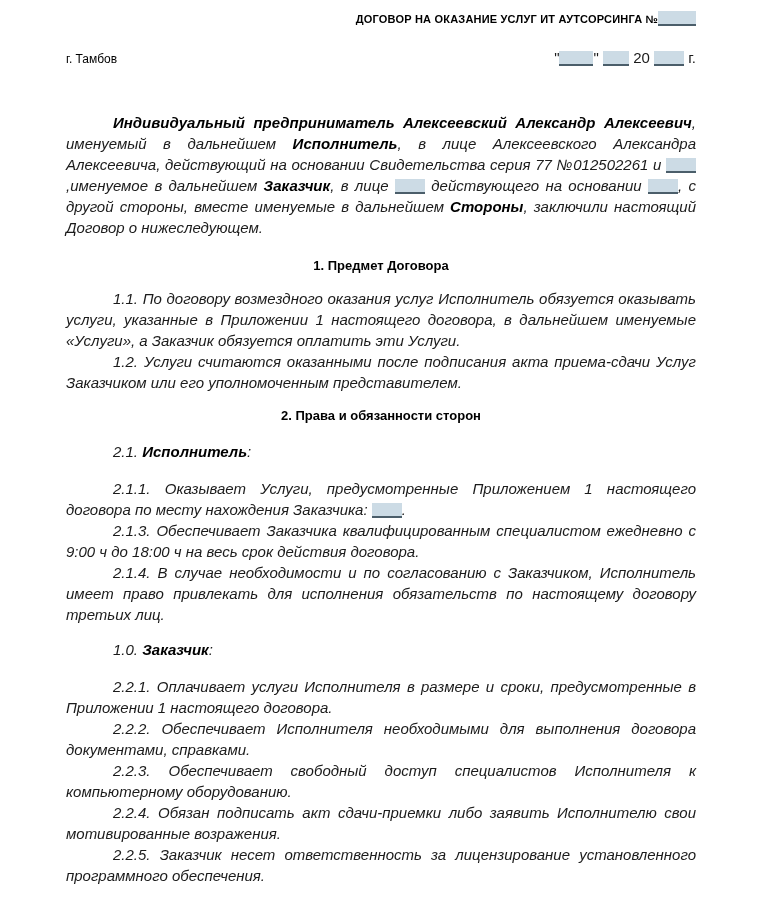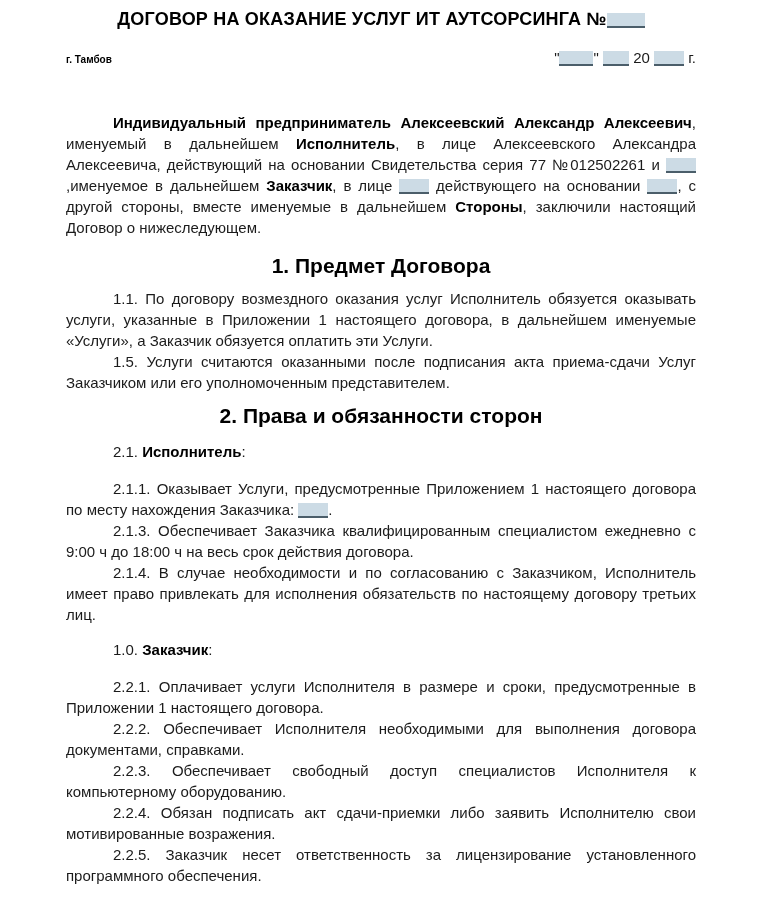--- a/index.html
+++ b/index.html
@@ -16,47 +16,48 @@
   }
   .doc {
     box-sizing: border-box;
     width: 760px;
     padding: 9px 64px 0 66px;
     font-size: 15px;
     line-height: 21px;
   }
   .title {
     margin: 0;
-    font-size: 18px;
+    font-size: 11px;
     font-weight: bold;
     color: #000;
-    text-align: center;
+    text-align: right;
     letter-spacing: 0.2px;
   }
   .meta-row {
     display: flex;
     justify-content: space-between;
     align-items: baseline;
     margin-top: 17px;
   }
   .city {
-    font-weight: bold;
-    font-size: 10px;
+    font-weight: normal;
+    font-size: 12px;
     color: #000;
   }
   .date-line { white-space: nowrap; }
   .p {
     margin: 0;
     text-align: justify;
     text-indent: 47px;
+    font-style: italic;
   }
   .preamble { margin-top: 42px; }
   .h {
     margin: 0;
-    font-size: 21px;
+    font-size: 13px;
     font-weight: bold;
     color: #000;
     text-align: center;
   }
   .h-1 { margin: 17px 0 12px; }
   .h-2 { margin: 12px 0 15px; }
   .sub-label { margin-bottom: 16px; }
   .sub-label-2 { margin-top: 14px; }
   .b { font-weight: bold; color: #000; }
   .ph {
@@ -78,21 +79,21 @@
   <div class="meta-row">
     <span class="city">г. Тамбов</span>
     <span class="date-line"><span>"</span><span class="ph" style="width: 34px; background: rgb(204, 219, 229); border-bottom-color: rgb(75, 94, 106);"></span><span>" </span><span class="ph" style="width: 26px; background: rgb(204, 219, 229); border-bottom-color: rgb(75, 94, 106);"></span><span> 20 </span><span class="ph" style="width: 30px; background: rgb(204, 219, 229); border-bottom-color: rgb(75, 94, 106);"></span><span> г.</span></span>
   </div>
 
   <p class="p preamble"><span class="b">Индивидуальный предприниматель Алексеевский Александр Алексеевич</span><span>, именуемый в дальнейшем </span><span class="b">Исполнитель</span><span>, в лице Алексеевского Александра Алексеевича, действующий на основании Свидетельства серия 77 №012502261 и </span><span class="ph" style="width: 30px; background: rgb(204, 219, 229); border-bottom-color: rgb(75, 94, 106);"></span><span>,именуемое в дальнейшем </span><span class="b">Заказчик</span><span>, в лице </span><span class="ph" style="width: 30px; background: rgb(204, 219, 229); border-bottom-color: rgb(75, 94, 106);"></span><span> действующего на основании </span><span class="ph" style="width: 30px; background: rgb(204, 219, 229); border-bottom-color: rgb(75, 94, 106);"></span><span>, с другой стороны, вместе именуемые в дальнейшем </span><span class="b">Стороны</span><span>, заключили настоящий Договор о нижеследующем.</span></p>
 
   <h2 class="h h-1">1. Предмет Договора</h2>
 
   <p class="p"><span>1.1. По договору возмездного оказания услуг Исполнитель обязуется оказывать услуги, указанные в Приложении 1 настоящего договора, в дальнейшем именуемые «Услуги», а Заказчик обязуется оплатить эти Услуги.</span></p>
-  <p class="p"><span>1.5. Услуги считаются оказанными после подписания акта приема-сдачи Услуг Заказчиком или его уполномоченным представителем.</span></p>
+  <p class="p"><span>1.2. Услуги считаются оказанными после подписания акта приема-сдачи Услуг Заказчиком или его уполномоченным представителем.</span></p>
 
   <h2 class="h h-2">2. Права и обязанности сторон</h2>
 
   <p class="p sub-label"><span>2.1. </span><span class="b">Исполнитель</span><span>:</span></p>
 
   <p class="p"><span>2.1.1. Оказывает Услуги, предусмотренные Приложением 1 настоящего договора по месту нахождения Заказчика: </span><span class="ph" style="width: 30px; background: rgb(204, 219, 229); border-bottom-color: rgb(75, 94, 106);"></span><span>.</span></p>
   <p class="p"><span>2.1.3. Обеспечивает Заказчика квалифицированным специалистом ежедневно с 9:00 ч до 18:00 ч на весь срок действия договора.</span></p>
   <p class="p"><span>2.1.4. В случае необходимости и по согласованию с Заказчиком, Исполнитель имеет право привлекать для исполнения обязательств по настоящему договору третьих лиц.</span></p>
 
   <p class="p sub-label sub-label-2"><span>1.0. </span><span class="b">Заказчик</span><span>:</span></p>

